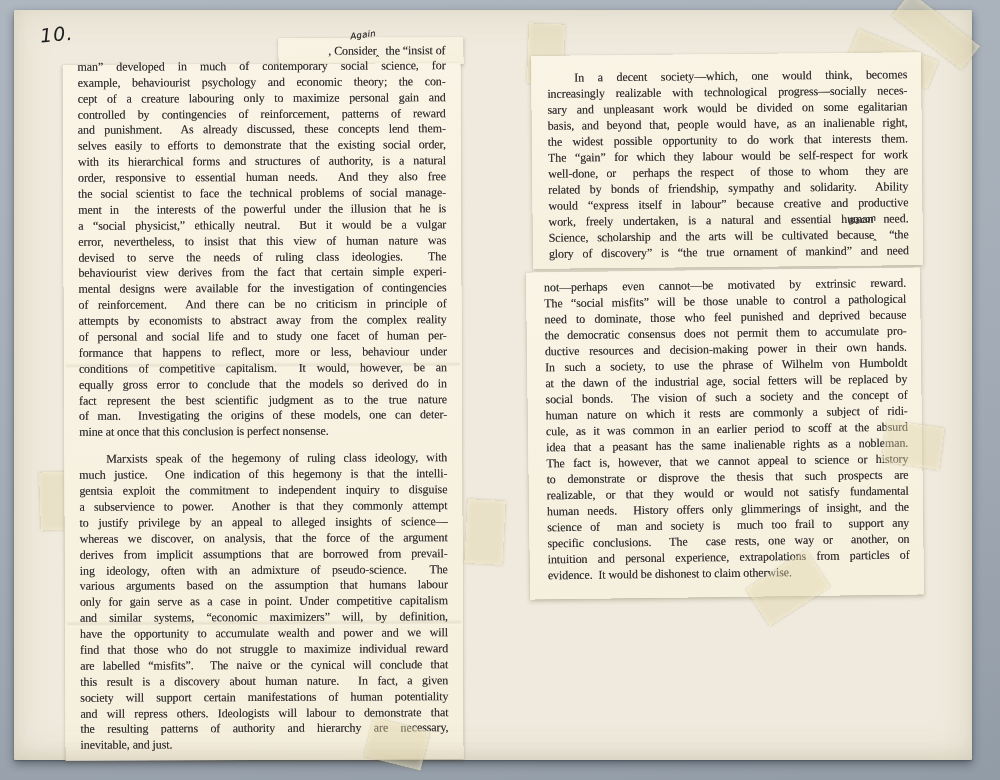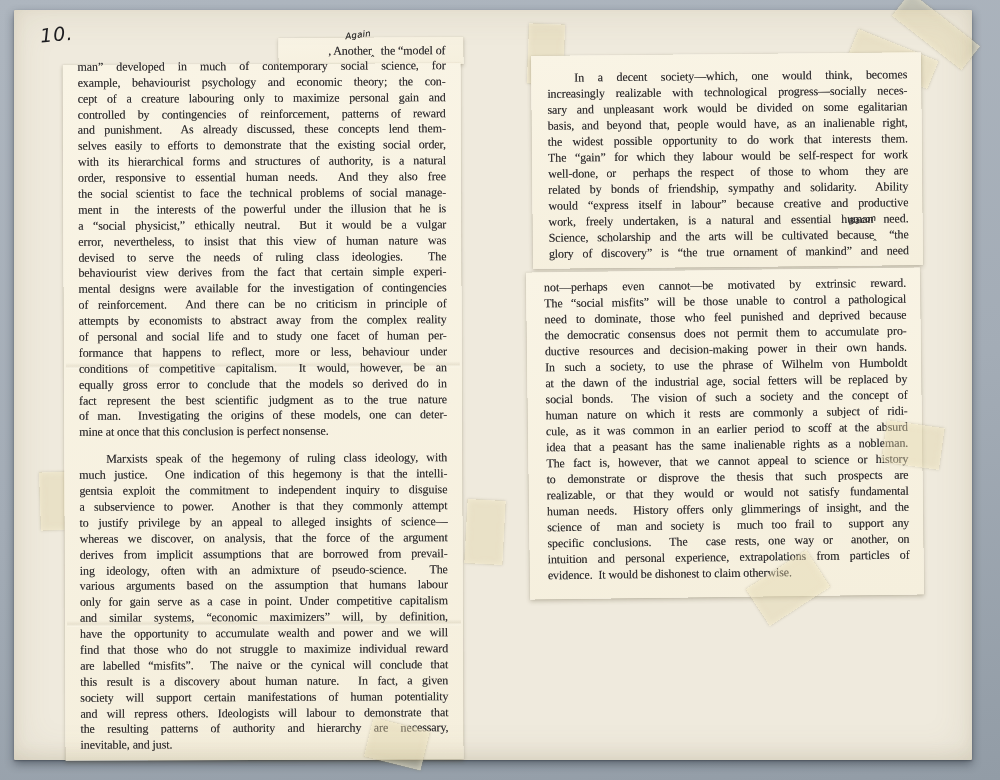--- a/index.html
+++ b/index.html
@@ -61,21 +61,21 @@
     <div class="tape" style="left:452px;top:490px;width:38px;height:64px;transform:rotate(3deg);"></div>
     <div class="tape" style="left:26px;top:462px;width:34px;height:58px;transform:rotate(-2deg);"></div>
 
     <div class="clip clip-left">
       <div class="paper head"></div>
       <div class="paper main"></div>
       <div class="seam" style="top:324px;"></div>
       <div class="seam" style="top:582px;"></div>
       <div class="text">
         <div>
-            <div class="tline right"><span>, Another</span><span class="ins"><span class="ins-word">Again</span><span class="ins-caret">‸</span></span><span> the “model of</span></div>
+            <div class="tline right"><span>, Consider</span><span class="ins"><span class="ins-word">Again</span><span class="ins-caret">‸</span></span><span> the “insist of</span></div>
             <div class="tline">man” developed in much of contemporary social science, for</div>
             <div class="tline">example, behaviourist psychology and economic theory; the con-</div>
             <div class="tline">cept of a creature labouring only to maximize personal gain and</div>
             <div class="tline">controlled by contingencies of reinforcement, patterns of reward</div>
             <div class="tline">and punishment.  As already discussed, these concepts lend them-</div>
             <div class="tline">selves easily to efforts to demonstrate that the existing social order,</div>
             <div class="tline">with its hierarchical forms and structures of authority, is a natural</div>
             <div class="tline">order, responsive to essential human needs.  And they also free</div>
             <div class="tline">the social scientist to face the technical problems of social manage-</div>
             <div class="tline">ment in  the interests of the powerful under the illusion that he is</div>

